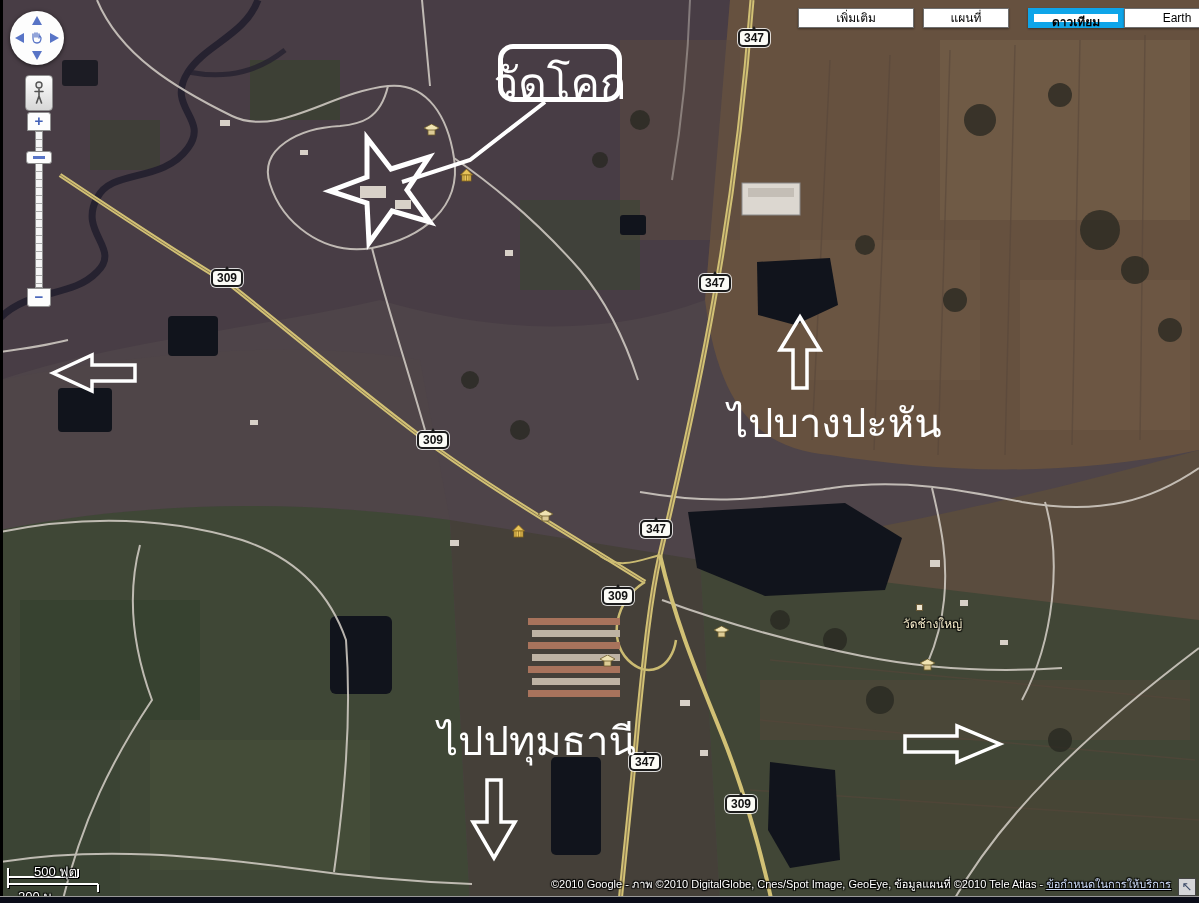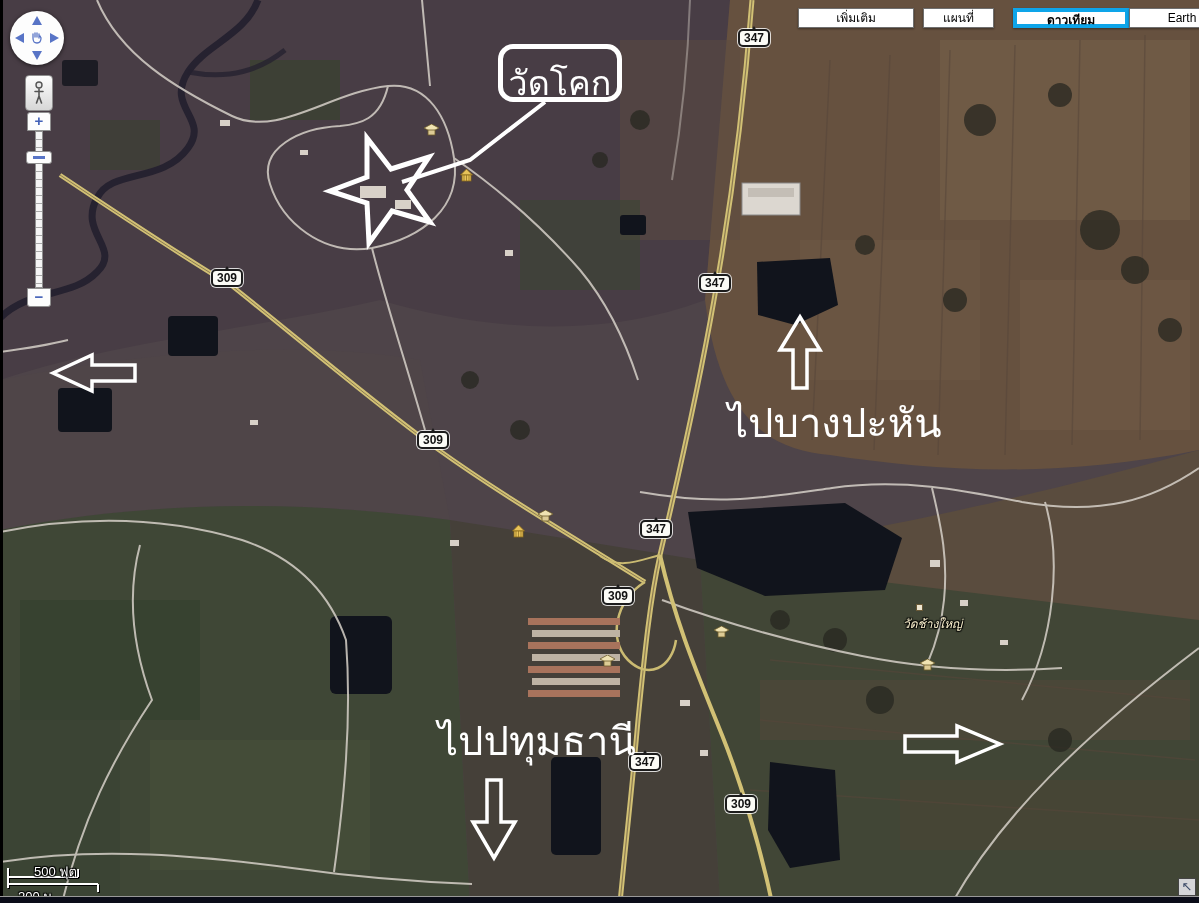--- a/index.html
+++ b/index.html
@@ -6,39 +6,39 @@
   .screen{position:relative;width:1199px;height:903px;overflow:hidden;
           font-family:"Liberation Sans","DejaVu Sans",sans-serif;background:#4e4449;}
   .screen *{box-sizing:border-box;}
   svg.map{position:absolute;left:0;top:0;z-index:0;}
   svg.ann{position:absolute;left:0;top:0;z-index:5;pointer-events:none;}
   .edge-left{position:absolute;left:0;top:0;width:3px;height:903px;background:#000;z-index:11;}
   
   .ann-label{position:absolute;color:#fff;font-size:40px;line-height:1.25;white-space:nowrap;z-index:6;}
   .callout{position:absolute;left:498px;top:44px;width:124px;height:58px;border:5px solid #fff;
            border-radius:15px;z-index:6;display:flex;align-items:center;justify-content:center;}
-  .callout span{color:#fff;font-size:34px;white-space:nowrap;margin-top:20px;}
+  .callout span{color:#fff;font-size:44px;white-space:nowrap;margin-top:20px;}
   
   .shield{position:absolute;width:32px;height:18px;background:#fbfbf6;border:2px solid #1c1c1c;
           border-radius:5px;box-shadow:0 0 0 1px rgba(255,255,255,.8);color:#111;font-size:12px;
           font-weight:bold;text-align:center;line-height:14px;z-index:4;}
   .shield::before{content:"";position:absolute;left:50%;top:-5px;margin-left:-3px;
           border-left:3px solid transparent;border-right:3px solid transparent;border-bottom:5px solid #1c1c1c;}
   
   .poi{position:absolute;z-index:4;}
   .poi-label{position:absolute;color:#fdf3d0;font-size:12px;z-index:4;white-space:nowrap;
           text-shadow:1px 1px 1px #000,-1px -1px 1px #000,1px -1px 1px #000,-1px 1px 1px #000;}
   .sq-marker{position:absolute;width:7px;height:7px;background:#efe7d2;border:1px solid #6a5a38;z-index:4;}
   
   .maptypes{position:absolute;top:8px;left:798px;z-index:10;display:flex;}
   .mt-btn{height:20px;background:#fff;border:1px solid #6f6f6f;color:#000;font-size:12px;
           text-align:center;line-height:18px;box-shadow:0 1px 2px rgba(0,0,0,.4);cursor:pointer;}
   .mt-btn.b0{width:116px;margin-right:9px;}
-  .mt-btn.b1{width:71px;margin-right:19px;}
-  .mt-btn.b2{width:116px;font-weight:bold;border:4px solid #0ea5e9;line-height:16px;}
+  .mt-btn.b1{width:86px;margin-right:19px;}
+  .mt-btn.b2{width:96px;font-weight:bold;border:6px solid #0ea5e9;line-height:16px;}
   .mt-btn.b3{width:106px;}
   
   .pan-ctrl{position:absolute;left:10px;top:11px;width:54px;height:54px;background:#fdfdfd;
             border-radius:50%;box-shadow:0 1px 4px rgba(0,0,0,.6);z-index:10;}
   .pan-btn{position:absolute;width:12px;height:12px;cursor:pointer;}
   .tri{position:absolute;width:0;height:0;}
   .tri-up{left:1px;top:1px;border-left:5px solid transparent;border-right:5px solid transparent;border-bottom:9px solid #5874c6;}
   .tri-down{left:1px;top:2px;border-left:5px solid transparent;border-right:5px solid transparent;border-top:9px solid #5874c6;}
   .tri-left{left:1px;top:1px;border-top:5px solid transparent;border-bottom:5px solid transparent;border-right:9px solid #5874c6;}
   .tri-right{left:2px;top:1px;border-top:5px solid transparent;border-bottom:5px solid transparent;border-left:9px solid #5874c6;}
@@ -265,21 +265,21 @@
       </svg>
   </div>
   <div class="poi" style="left:512px;top:524px;">
     <svg width="13" height="13" viewBox="0 0 13 13">
         <polygon points="6.5,0 12.5,6 0.5,6" fill="#e8c35a" stroke="#8a6a1a" stroke-width="0.8"></polygon>
         <rect x="2" y="6" width="9" height="6" fill="#e8c35a" stroke="#8a6a1a" stroke-width="0.8"></rect>
         <path d="M4,6 V12 M6.5,6 V12 M9,6 V12" stroke="#8a6a1a" stroke-width="0.7"></path>
       </svg>
   </div>
   <div class="sq-marker" style="left:916px;top:604px;"></div>
-  <div class="poi-label" style="left:903px;top:614px;font-style:italic;">วัดช้างใหญ่</div>
+  <div class="poi-label" style="left:903px;top:614px;">วัดช้างใหญ่</div>
 
   <div class="maptypes">
     <div class="mt-btn b0">เพิ่มเติม</div>
     <div class="mt-btn b1">แผนที่</div>
     <div class="mt-btn b2">ดาวเทียม</div>
     <div class="mt-btn b3">Earth</div>
   </div>
 
   <div class="pan-ctrl">
     <div class="pan-btn" style="left:21px;top:4px;">
@@ -320,20 +320,23 @@
         <path d="M2,17 L72,17"></path>
         <path d="M72,17 L72,9"></path>
         <path d="M2,24 L92,24"></path>
         <path d="M92,24 L92,32"></path>
       </g>
     </svg>
     <span class="scale-text st-feet">500 ฟุต</span>
     <span class="scale-text st-m">200 ม.</span>
   </div>
 
+  <div class="attrib">
+    <span>©2010 Google - ภาพ ©2010 DigitalGlobe, Cnes/Spot Image, GeoEye, ข้อมูลแผนที่ ©2010 Tele Atlas - </span><a>ข้อกำหนดในการให้บริการ</a>
+  </div>
 
   <div class="collapse-box">
     <span>↖</span>
   </div>
 
   <div class="bottombar"></div>
 
 </div>
 
 </body></html>

